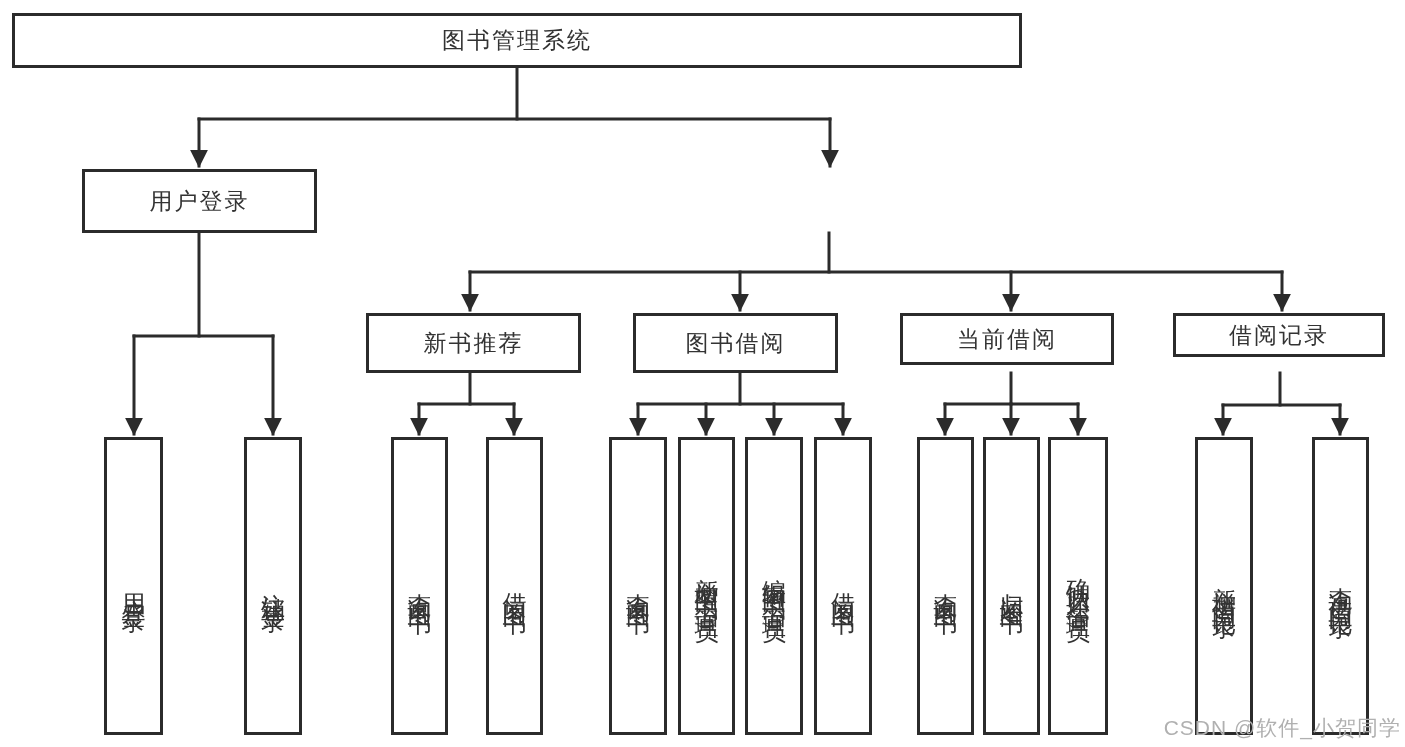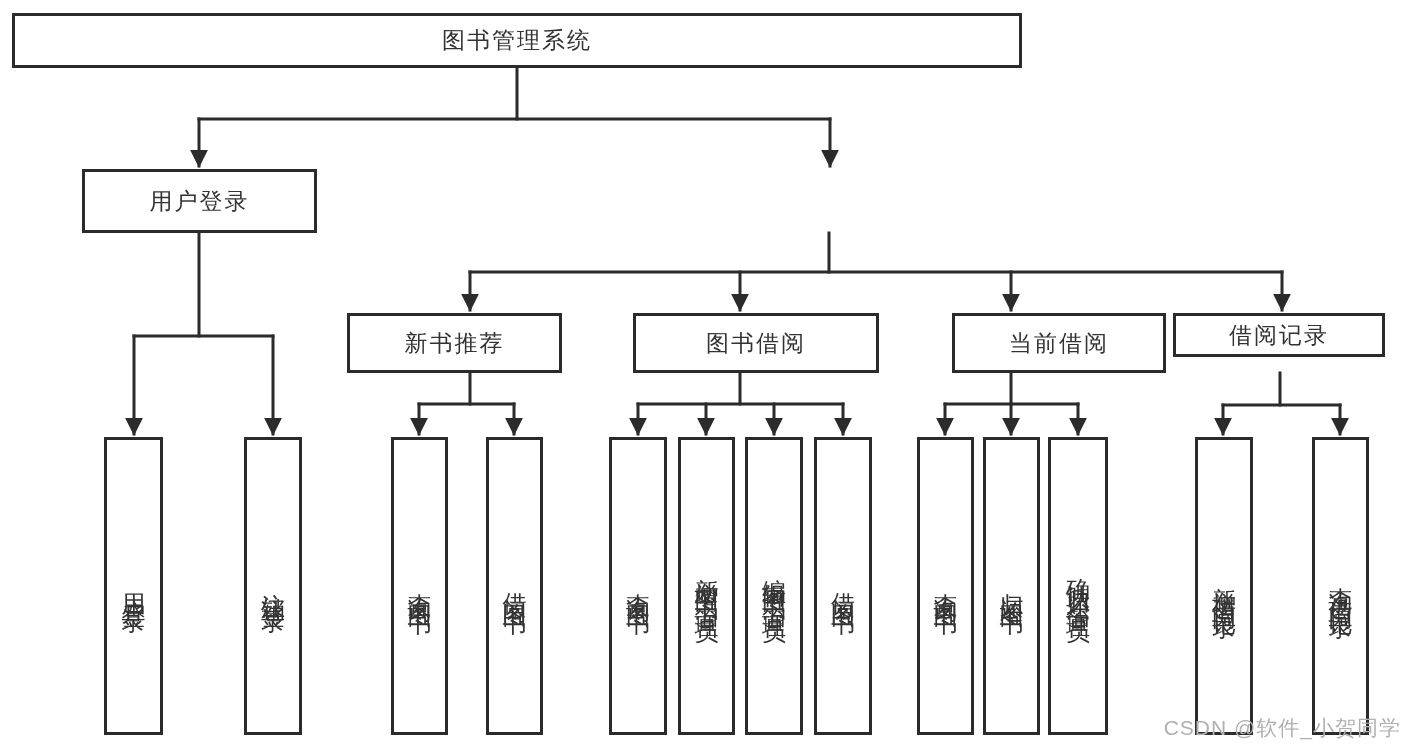--- a/index.html
+++ b/index.html
@@ -31,29 +31,29 @@
 
   <div class="node h" style="left:12px;top:13px;width:1010px;height:55px">
     <span>图书管理系统</span>
   </div>
 
   <div class="node h" style="left:82px;top:169px;width:235px;height:64px">
     <span>用户登录</span>
   </div>
 
 
-  <div class="node h" style="left:347px;top:313px;width:215px;height:60px">
+  <div class="node h" style="left:366px;top:313px;width:215px;height:60px">
     <span>新书推荐</span>
   </div>
 
-  <div class="node h" style="left:633px;top:313px;width:246px;height:60px">
+  <div class="node h" style="left:633px;top:313px;width:205px;height:60px">
     <span>图书借阅</span>
   </div>
 
-  <div class="node h" style="left:952px;top:313px;width:214px;height:60px">
+  <div class="node h" style="left:900px;top:313px;width:214px;height:52px">
     <span>当前借阅</span>
   </div>
 
   <div class="node h" style="left:1173px;top:313px;width:212px;height:44px">
     <span>借阅记录</span>
   </div>
 
   <div class="node v" style="left:104px;top:437px;width:59px;height:298px">
     <span>用户登录</span>
   </div>

